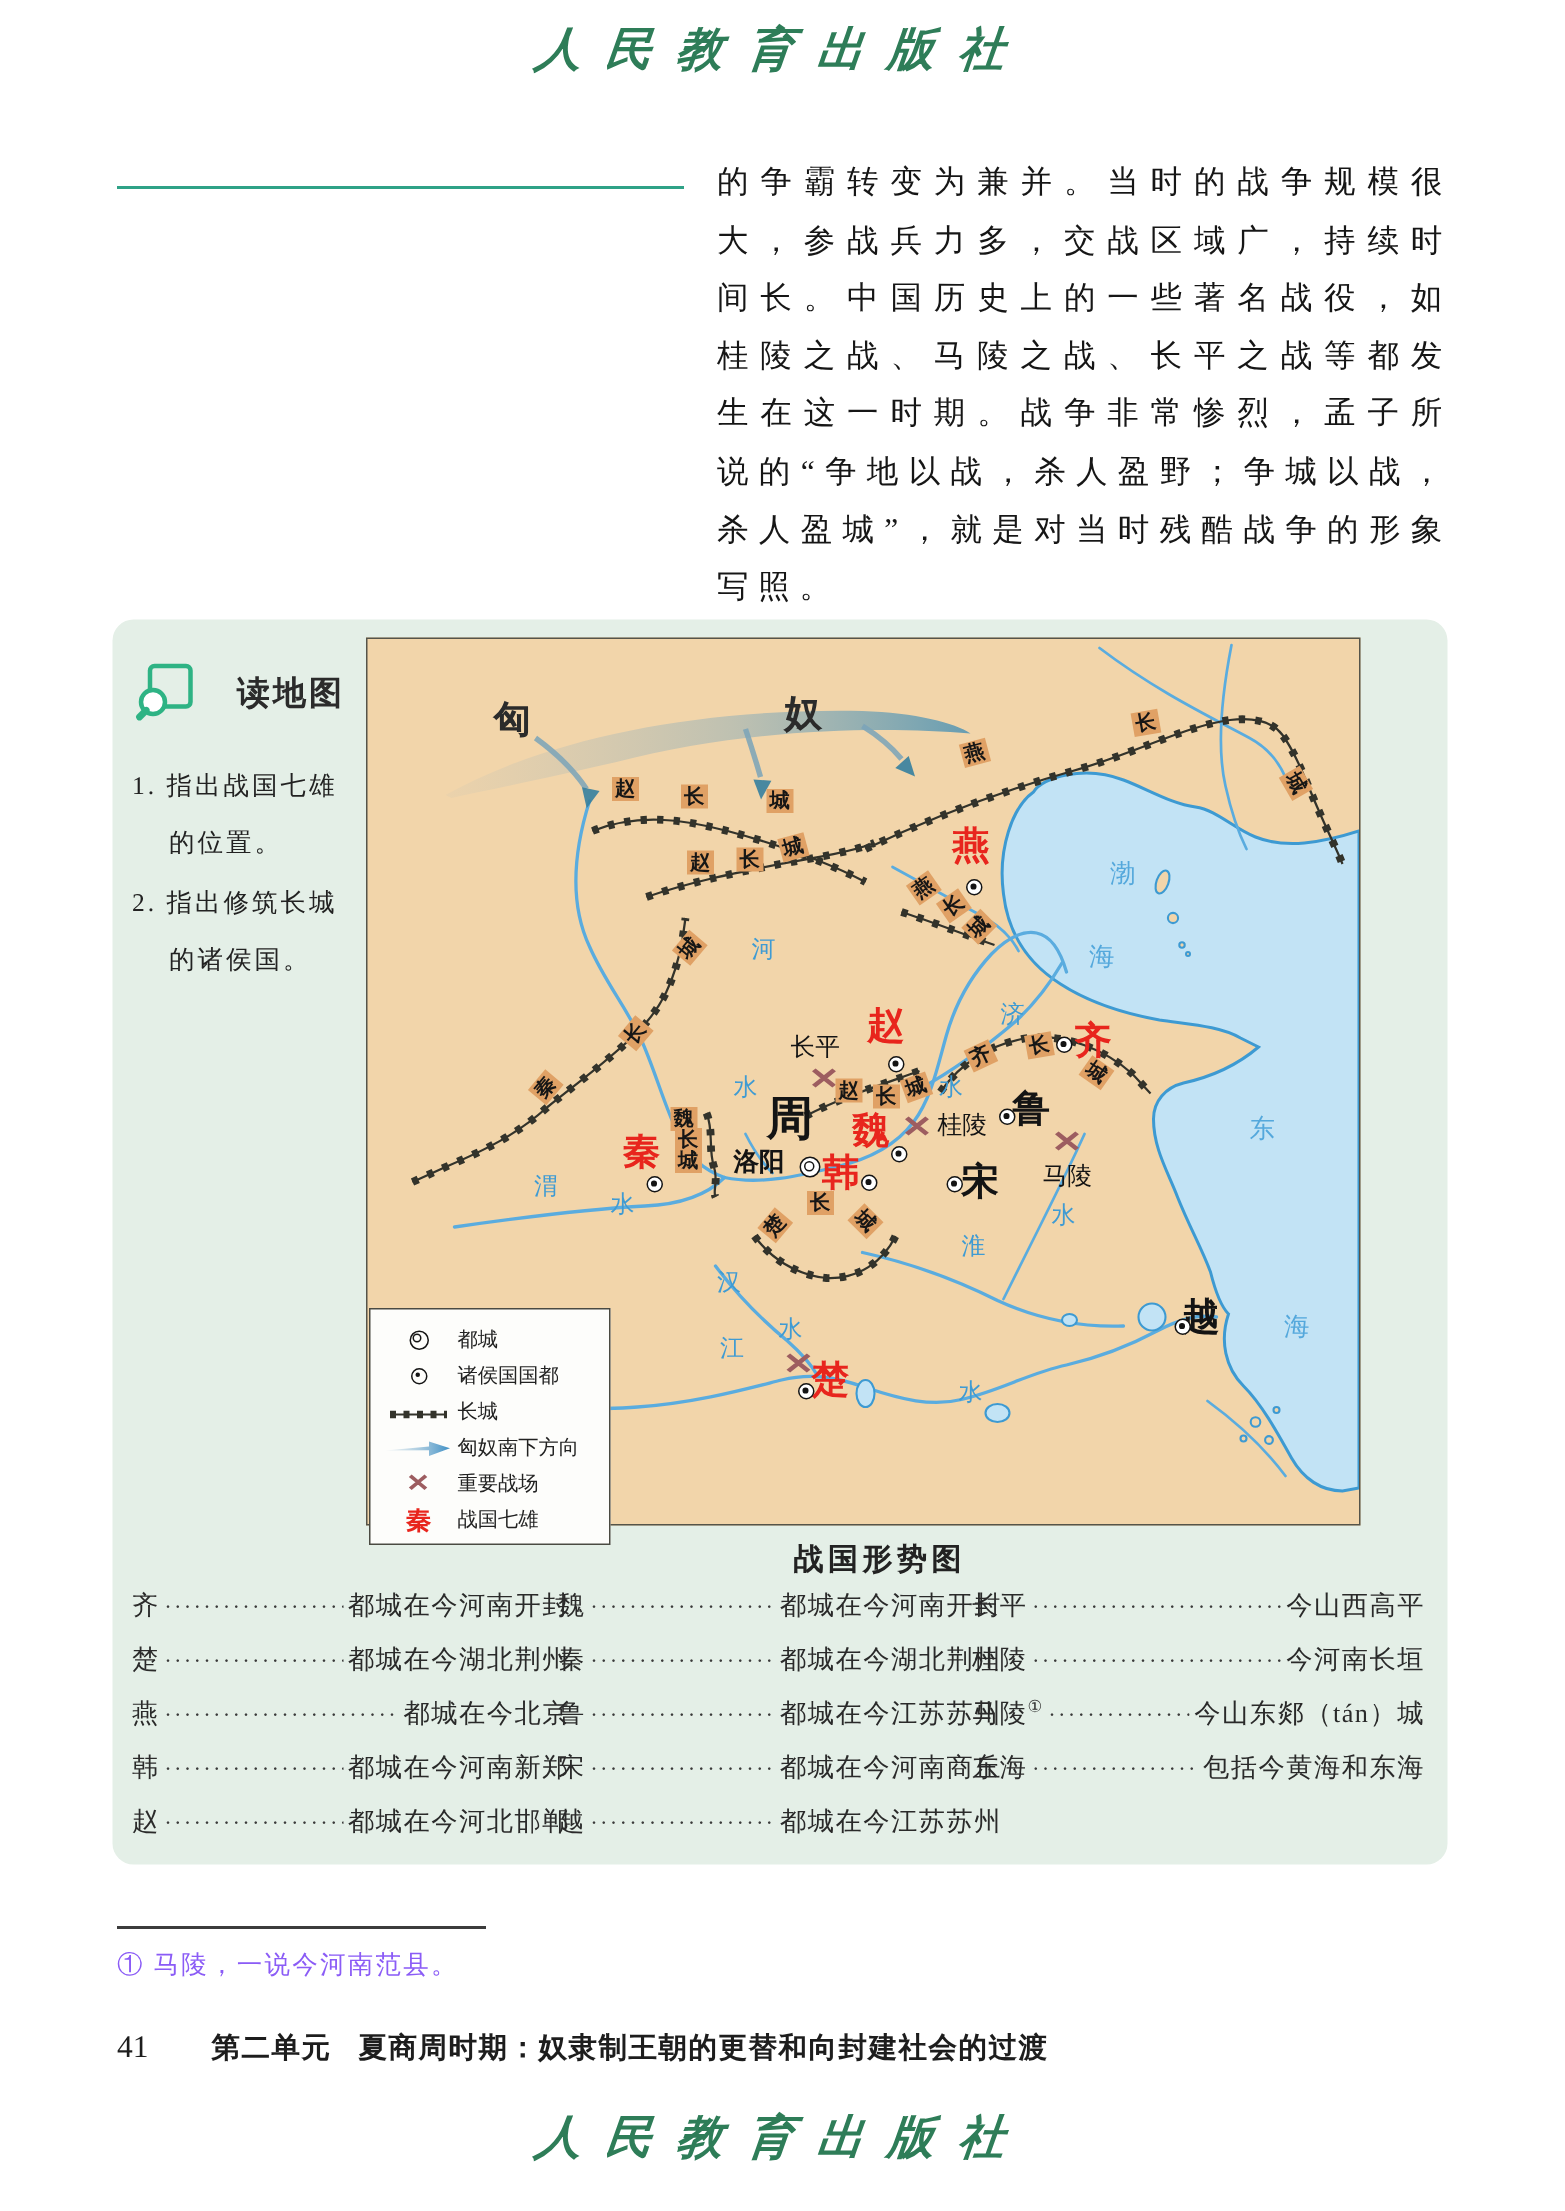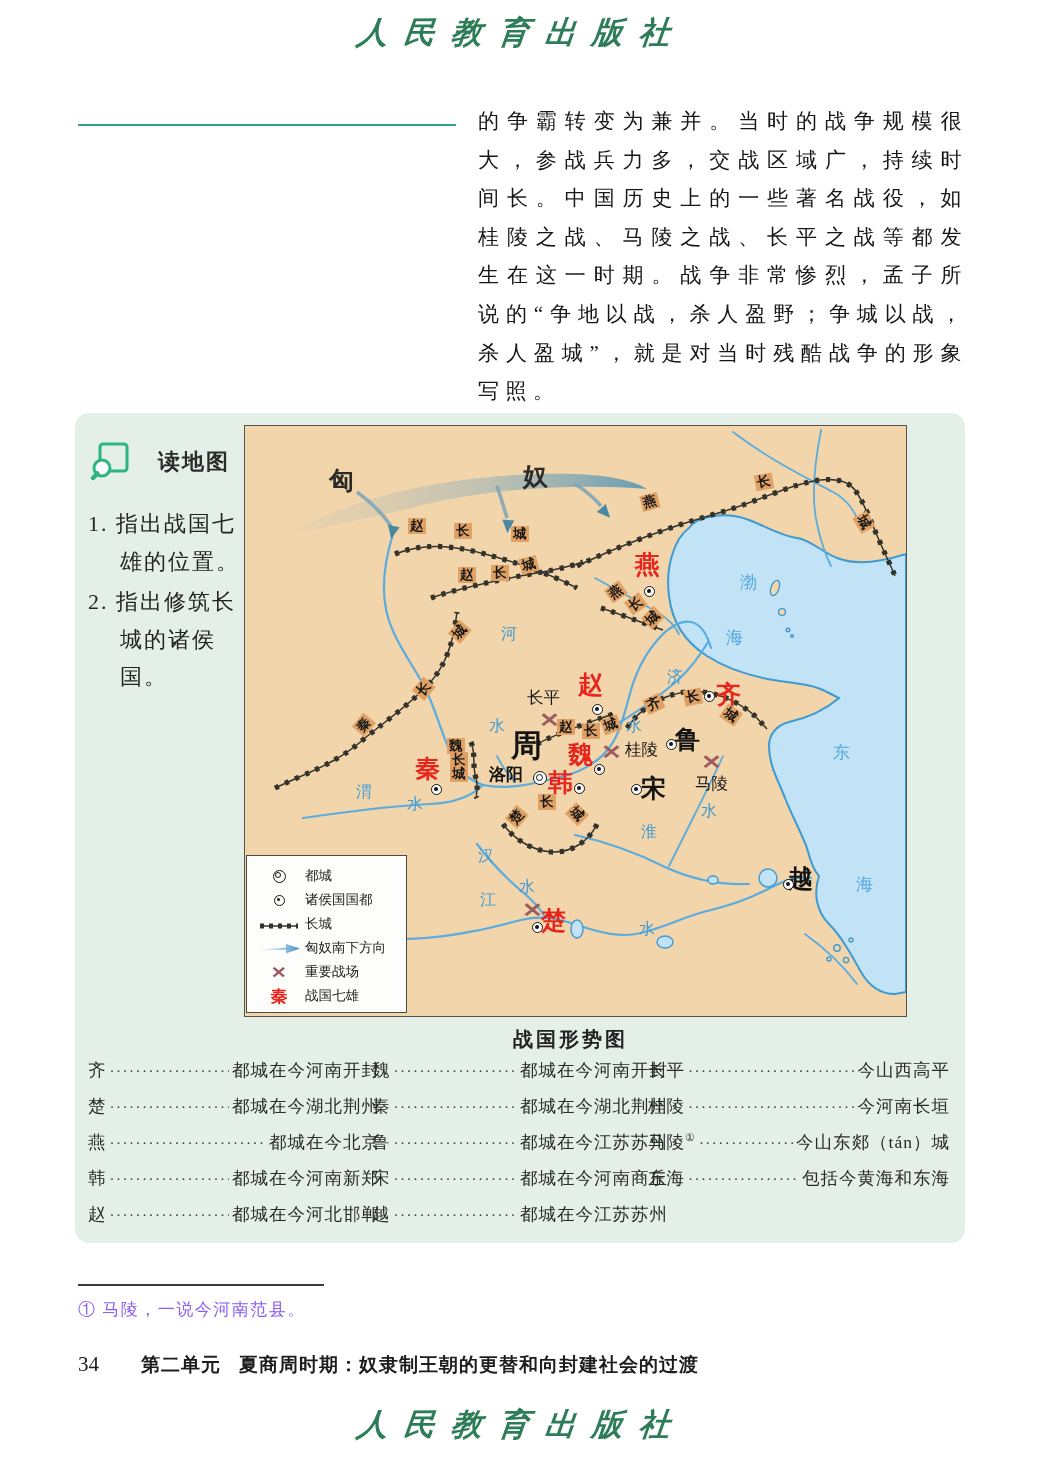--- a/index.html
+++ b/index.html
@@ -28,21 +28,21 @@
   .main-text{position:absolute;left:478px;top:102px;width:490px;font-size:21px;
              line-height:38.6px;letter-spacing:6.5px;text-align:justify;color:#161616;}
 
   
   .panel{position:absolute;left:75px;top:413px;width:890px;height:830px;background:#e4efe7;border-radius:14px;}
   .panel-head{position:absolute;left:88px;top:440px;display:flex;align-items:center;}
   .panel-icon{width:44px;height:44px;}
   .panel-title{font-family:"Liberation Sans","DejaVu Sans",sans-serif;font-weight:bold;
                font-size:22px;letter-spacing:2px;color:#2b2b2b;margin-left:26px;}
   .q-list{position:absolute;left:88px;top:505px;width:152px;}
-  .q-item{font-size:22px;line-height:37.5px;letter-spacing:2px;color:#222;
+  .q-item{font-size:17px;line-height:37.5px;letter-spacing:2px;color:#222;
           text-indent:-1.45em;padding-left:1.45em;margin-bottom:3px;}
 
   
   .map{position:absolute;left:244px;top:425px;width:661px;height:590px;background:#f2d5aa;
        border:1.6px solid #55544a;box-sizing:content-box;}
   .map svg.base{position:absolute;left:0;top:0;}
   .map-labels{position:absolute;left:0;top:0;width:661px;height:590px;}
   .ct{position:absolute;font-weight:bold;font-size:25px;line-height:1;letter-spacing:0;}
   .ct.red{color:#e8251d;} .ct.blk{color:#141414;}
   .ct.big{font-size:31px;} .ct.hu{font-size:25px;font-weight:600;color:#2b2b2b;}
@@ -52,34 +52,34 @@
   .m-royal::after{content:"";position:absolute;left:1.6px;top:1.6px;width:7px;height:7px;border:1.6px solid #141414;border-radius:50%;box-sizing:border-box;}
   .city-lb{position:absolute;font-size:17px;font-weight:bold;color:#141414;line-height:1;}
   .battle-x{position:absolute;font-size:20px;font-weight:bold;color:#9d5d60;line-height:1;transform:scale(1.25,1);}
   .battle-lb{position:absolute;font-size:16.5px;color:#141414;line-height:1;}
   .wallbox{position:absolute;background:#e0a165;color:#161616;font-size:13.5px;line-height:1.05;
            padding:1px 2px;font-weight:600;}
   .wlabel{position:absolute;font-size:16px;color:#3f9bd3;line-height:1;}
   .wlabel.sea{font-size:17px;color:#54a8dc;}
 
   
-  .legend{position:absolute;left:1px;top:429px;width:161px;height:158px;background:#fdfdfb;
+  .legend{position:absolute;left:1px;top:446px;width:161px;height:158px;background:#fdfdfb;
           border:1.6px solid #4a4a42;box-sizing:border-box;padding:8px 0 0 6px;text-align:right;}
   .lg-row{display:flex;align-items:center;height:24px;}
   .lg-ic{width:52px;display:flex;justify-content:center;align-items:center;flex:0 0 52px;}
   .lg-tx{font-family:"Liberation Sans","DejaVu Sans",sans-serif;font-size:13.5px;color:#222;}
   .ic-royal{width:13px;height:13px;border:1.7px solid #141414;border-radius:50%;box-sizing:border-box;position:relative;}
   .ic-royal::after{content:"";position:absolute;left:1.4px;top:1.4px;width:6.4px;height:6.4px;border:1.5px solid #141414;border-radius:50%;box-sizing:border-box;}
   .ic-feudal{width:11px;height:11px;border:1.6px solid #141414;border-radius:50%;box-sizing:border-box;position:relative;}
   .ic-feudal::after{content:"";position:absolute;left:2px;top:2px;width:3.6px;height:3.6px;background:#141414;border-radius:50%;}
   .ic-x{color:#9d5d60;font-weight:bold;font-size:16px;transform:scale(1.2,1);}
   .ic-state{color:#e8251d;font-weight:bold;font-size:17px;font-family:"Liberation Serif","DejaVu Serif",serif;}
 
   
-  .map-caption{position:absolute;left:240px;top:1026px;width:661px;text-align:center;
+  .map-caption{position:absolute;left:256px;top:1026px;width:661px;text-align:center;
                font-size:20px;font-weight:600;letter-spacing:3px;color:#222;}
   .gaz{position:absolute;top:1058px;font-size:17.5px;color:#2a2a2a;}
   .gaz-1{left:88px;width:292px;} .gaz-2{left:372px;width:296px;} .gaz-3{left:648px;width:302px;}
   .g-row{display:flex;align-items:baseline;height:36px;}
   .g-name{white-space:nowrap;letter-spacing:1px;}
   .g-name sup{font-size:11px;}
   .g-dots{flex:1;overflow:hidden;white-space:nowrap;color:#3a3a3a;font-size:15px;letter-spacing:1.5px;margin:0 3px;}
   .g-val{white-space:nowrap;letter-spacing:1px;}
 
   
@@ -411,19 +411,19 @@
         <span class="g-name">东海</span>
         <span class="g-dots">················································································</span>
         <span class="g-val">包括今黄海和东海</span>
       </div>
     </div>
 
   <div class="fn-rule"></div>
   <div class="footnote">① 马陵，一说今河南范县。</div>
 
   <div class="page-footer">
-    <span class="pf-num">34</span>
+    <span class="pf-num">41</span>
     <span class="pf-title pf-unit">第二单元</span>
     <span class="pf-title">夏商周时期：奴隶制王朝的更替和向封建社会的过渡</span>
   </div>
 
   <div class="logo logo-bottom">人民教育出版社</div>
 </div>
 
 </body></html>

